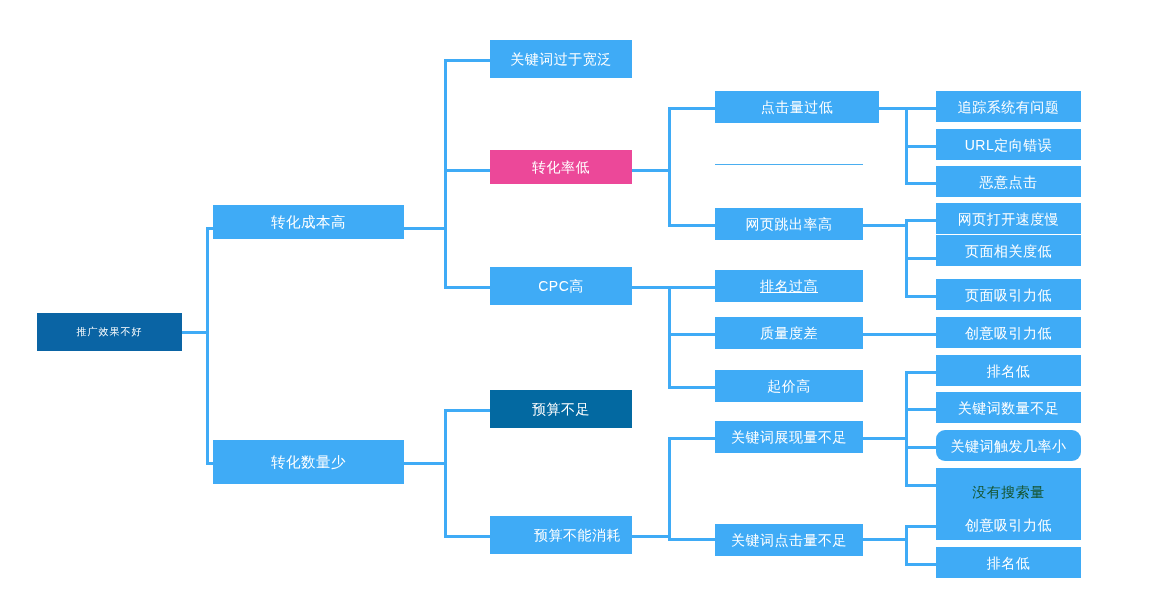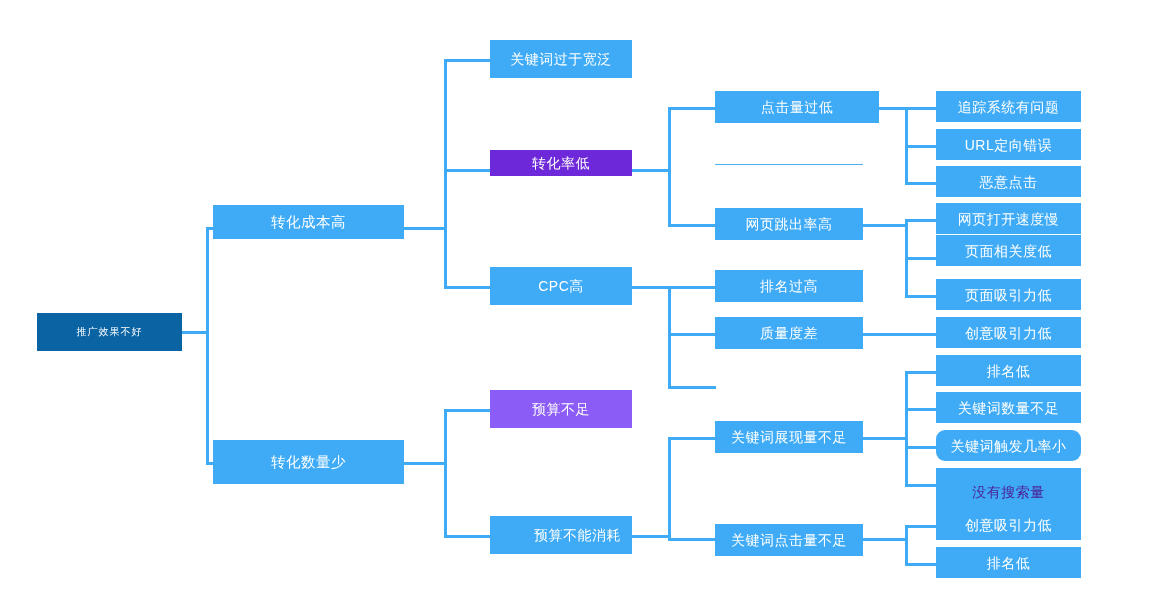--- a/index.html
+++ b/index.html
@@ -99,37 +99,38 @@
     <div class="conn h" style="background: rgb(63, 171, 246); left: 905px; top: 446px; width: 33px;"></div>
     <div class="conn h" style="background: rgb(63, 171, 246); left: 905px; top: 484px; width: 33px;"></div>
     <div class="conn h" style="background: rgb(63, 171, 246); left: 863px; top: 538px; width: 44px;"></div>
     <div class="conn v" style="background: rgb(63, 171, 246); left: 905px; top: 525px; height: 38px;"></div>
     <div class="conn h" style="background: rgb(63, 171, 246); left: 905px; top: 525px; width: 33px;"></div>
     <div class="conn h" style="background: rgb(63, 171, 246); left: 905px; top: 563px; width: 33px;"></div>
     <div class="node root" style="left: 37px; top: 313px; width: 145px; height: 38px; background: rgb(10, 100, 164); color: rgb(255, 255, 255);">推广效果不好</div>
     <div class="node lvl2" style="left: 213px; top: 205px; width: 191px; height: 34px; background: rgb(63, 171, 246); color: rgb(255, 255, 255);">转化成本高</div>
     <div class="node lvl2" style="left: 213px; top: 440px; width: 191px; height: 44px; background: rgb(63, 171, 246); color: rgb(255, 255, 255);">转化数量少</div>
     <div class="node lvl3" style="left: 490px; top: 40px; width: 142px; height: 38px; background: rgb(63, 171, 246); color: rgb(255, 255, 255);">关键词过于宽泛</div>
-    <div class="node lvl3" style="left: 490px; top: 150px; width: 142px; height: 26px; background: #6d28d9; color: rgb(255, 255, 255);">转化率低</div>
+    <div class="node lvl3" style="left: 490px; top: 150px; width: 142px; height: 34px; background: #ec4899; color: rgb(255, 255, 255);">转化率低</div>
     <div class="node lvl3" style="left: 490px; top: 267px; width: 142px; height: 38px; background: rgb(63, 171, 246); color: rgb(255, 255, 255);">CPC高</div>
-    <div class="node lvl3" style="left: 490px; top: 390px; width: 142px; height: 38px; background: #8b5cf6; color: rgb(255, 255, 255);">预算不足</div>
+    <div class="node lvl3" style="left: 490px; top: 390px; width: 142px; height: 38px; background: #0369a1; color: rgb(255, 255, 255);">预算不足</div>
     <div class="node lvl3" style="left: 490px; top: 516px; width: 142px; height: 38px; background: rgb(63, 171, 246); color: rgb(255, 255, 255); padding-left: 33px;">预算不能消耗</div>
     <div class="node lvl4" style="left: 715px; top: 91px; width: 164px; height: 32px; background: rgb(63, 171, 246); color: rgb(255, 255, 255);">点击量过低</div>
     <div class="node lvl4 blank" style="left: 715px; top: 133px; width: 148px; height: 32px;"></div>
     <div class="node lvl4" style="left: 715px; top: 208px; width: 148px; height: 32px; background: rgb(63, 171, 246); color: rgb(255, 255, 255);">网页跳出率高</div>
-    <div class="node lvl4" style="left: 715px; top: 270px; width: 148px; height: 32px; background: rgb(63, 171, 246); color: rgb(255, 255, 255);">排名过高</div>
+    <div class="node lvl4" style="left: 715px; top: 270px; width: 148px; height: 32px; background: rgb(63, 171, 246); color: rgb(255, 255, 255); text-decoration: underline;">排名过高</div>
     <div class="node lvl4" style="left: 715px; top: 317px; width: 148px; height: 32px; background: rgb(63, 171, 246); color: rgb(255, 255, 255);">质量度差</div>
+    <div class="node lvl4" style="left: 715px; top: 370px; width: 148px; height: 32px; background: rgb(63, 171, 246); color: rgb(255, 255, 255);">起价高</div>
     <div class="node lvl4" style="left: 715px; top: 421px; width: 148px; height: 32px; background: rgb(63, 171, 246); color: rgb(255, 255, 255);">关键词展现量不足</div>
     <div class="node lvl4" style="left: 715px; top: 524px; width: 148px; height: 32px; background: rgb(63, 171, 246); color: rgb(255, 255, 255);">关键词点击量不足</div>
     <div class="node lvl5" style="left: 936px; top: 91px; width: 145px; height: 31px; background: rgb(63, 171, 246); color: rgb(255, 255, 255);">追踪系统有问题</div>
     <div class="node lvl5" style="left: 936px; top: 129px; width: 145px; height: 31px; background: rgb(63, 171, 246); color: rgb(255, 255, 255);">URL定向错误</div>
     <div class="node lvl5" style="left: 936px; top: 166px; width: 145px; height: 31px; background: rgb(63, 171, 246); color: rgb(255, 255, 255);">恶意点击</div>
     <div class="node lvl5" style="left: 936px; top: 203px; width: 145px; height: 31px; background: rgb(63, 171, 246); color: rgb(255, 255, 255);">网页打开速度慢</div>
     <div class="node lvl5" style="left: 936px; top: 235px; width: 145px; height: 31px; background: rgb(63, 171, 246); color: rgb(255, 255, 255);">页面相关度低</div>
     <div class="node lvl5" style="left: 936px; top: 279px; width: 145px; height: 31px; background: rgb(63, 171, 246); color: rgb(255, 255, 255);">页面吸引力低</div>
     <div class="node lvl5" style="left: 936px; top: 317px; width: 145px; height: 31px; background: rgb(63, 171, 246); color: rgb(255, 255, 255);">创意吸引力低</div>
     <div class="node lvl5" style="left: 936px; top: 355px; width: 145px; height: 31px; background: rgb(63, 171, 246); color: rgb(255, 255, 255);">排名低</div>
     <div class="node lvl5" style="left: 936px; top: 392px; width: 145px; height: 31px; background: rgb(63, 171, 246); color: rgb(255, 255, 255);">关键词数量不足</div>
     <div class="node lvl5" style="left: 936px; top: 430px; width: 145px; height: 31px; background: rgb(63, 171, 246); color: rgb(255, 255, 255); border-radius: 9px;">关键词触发几率小</div>
-    <div class="node lvl5" style="left: 936px; top: 468px; width: 145px; height: 47px; background: rgb(63, 171, 246); color: #4c1d95;">没有搜索量</div>
+    <div class="node lvl5" style="left: 936px; top: 468px; width: 145px; height: 47px; background: rgb(63, 171, 246); color: #14532d;">没有搜索量</div>
     <div class="node lvl5" style="left: 936px; top: 509px; width: 145px; height: 31px; background: rgb(63, 171, 246); color: rgb(255, 255, 255);">创意吸引力低</div>
     <div class="node lvl5" style="left: 936px; top: 547px; width: 145px; height: 31px; background: rgb(63, 171, 246); color: rgb(255, 255, 255);">排名低</div>
   </div>
 
 </body></html>

